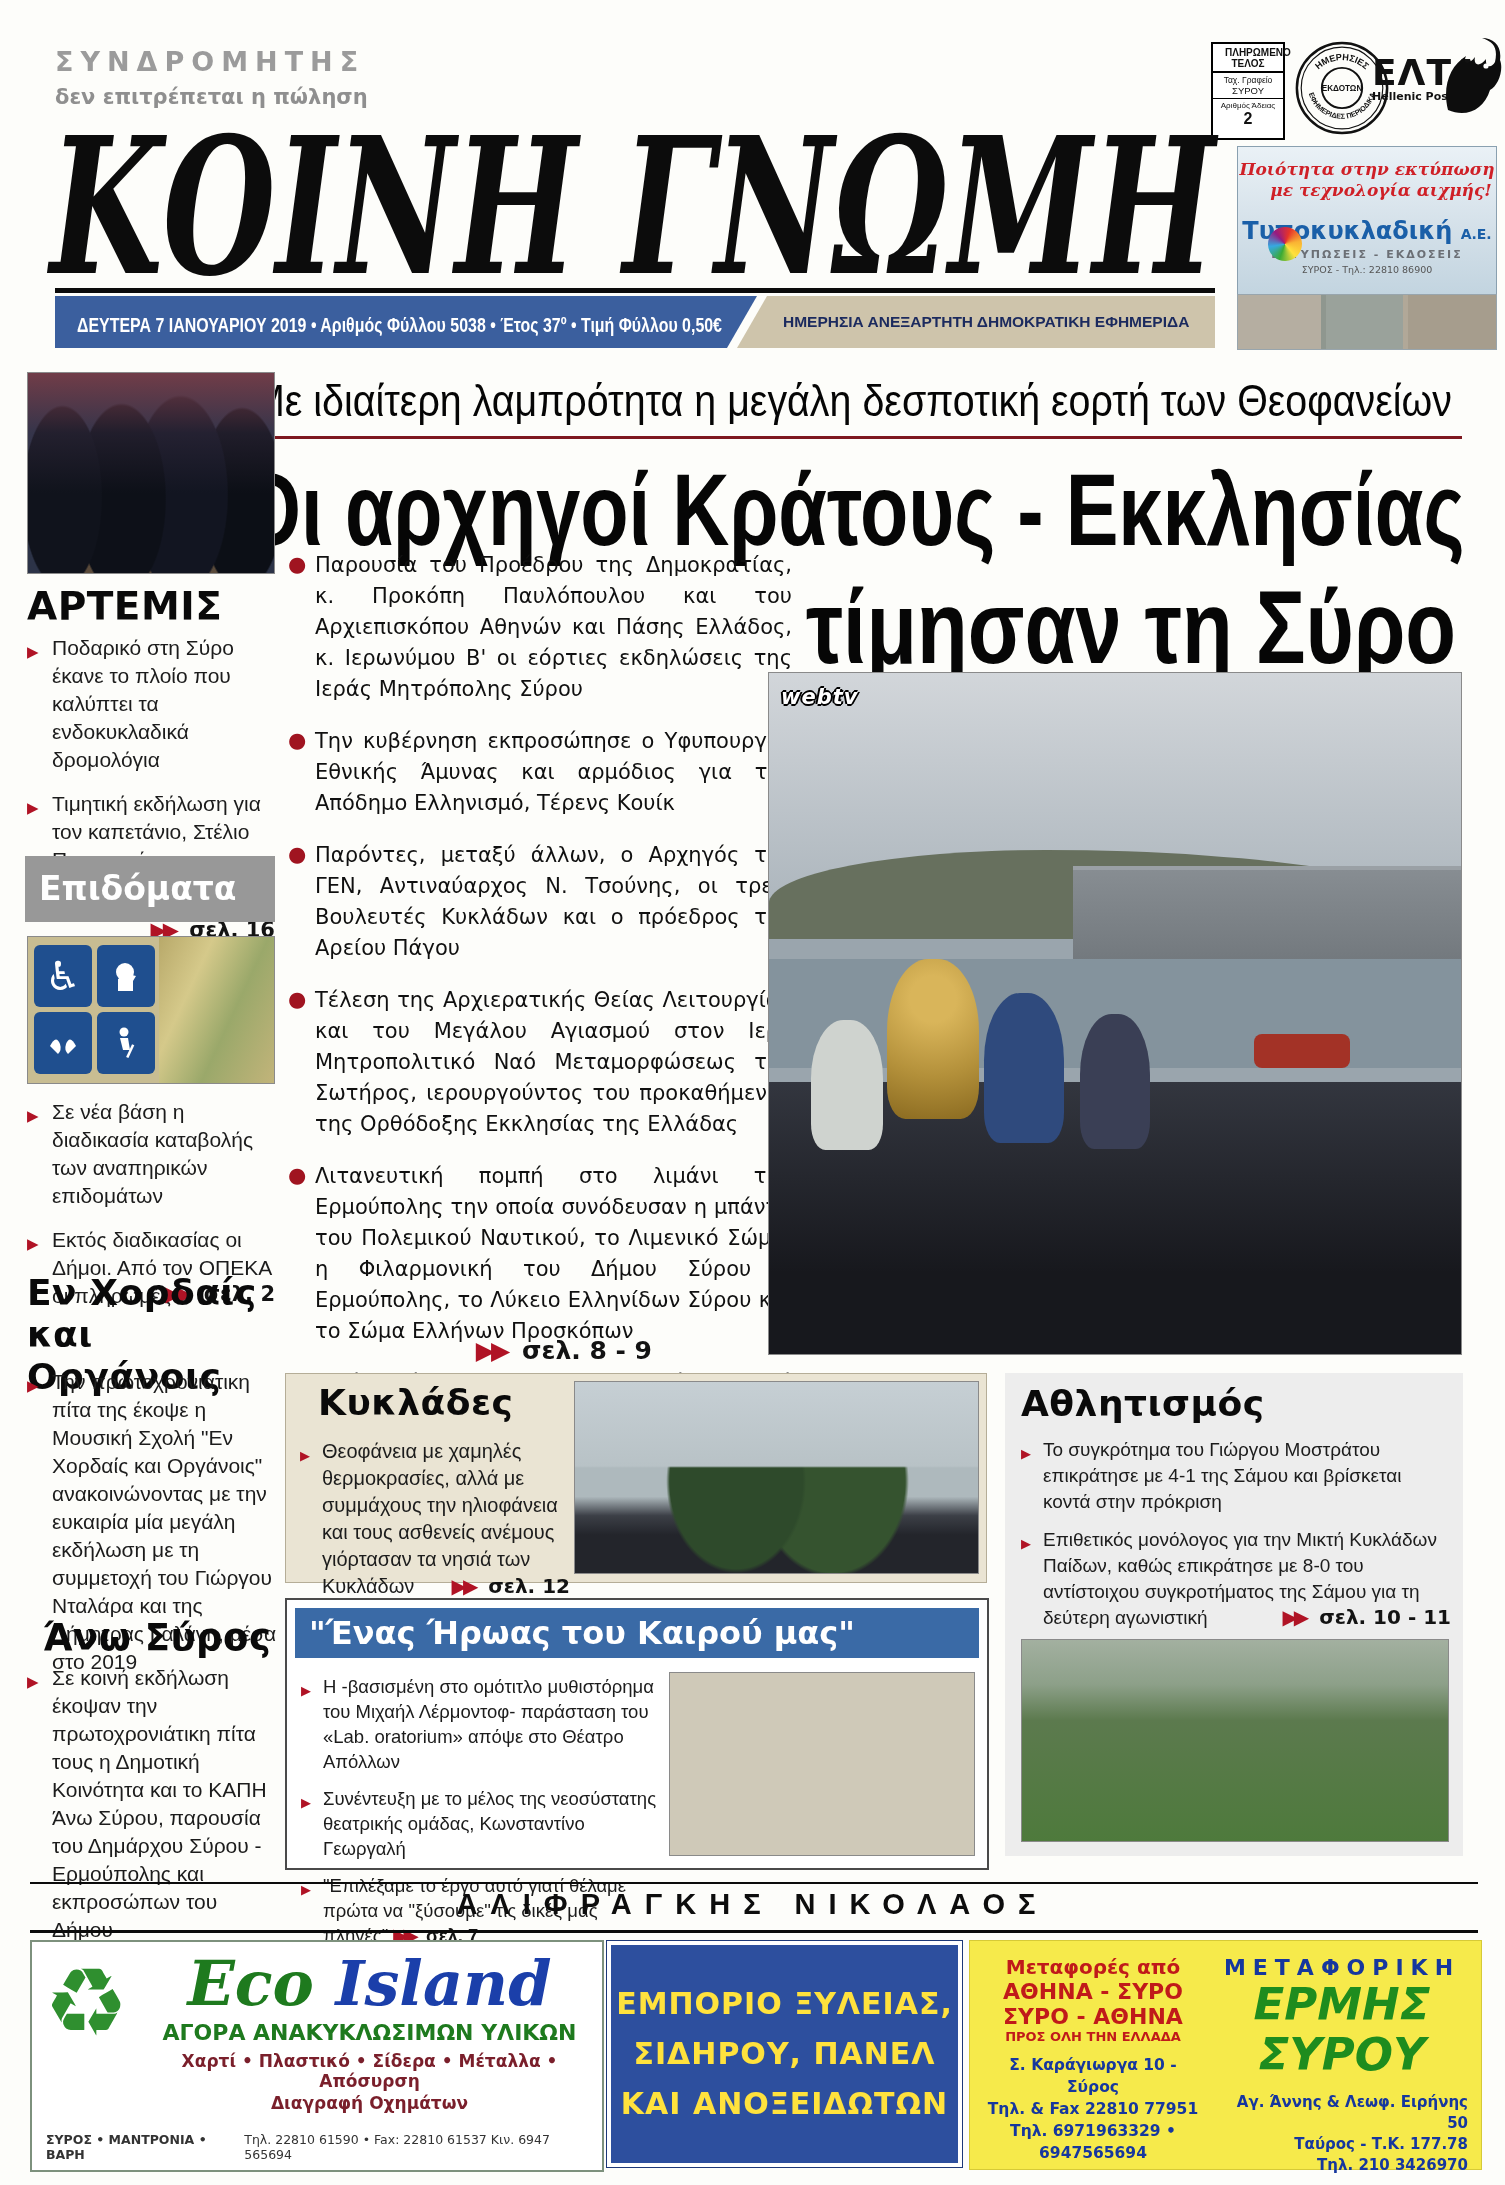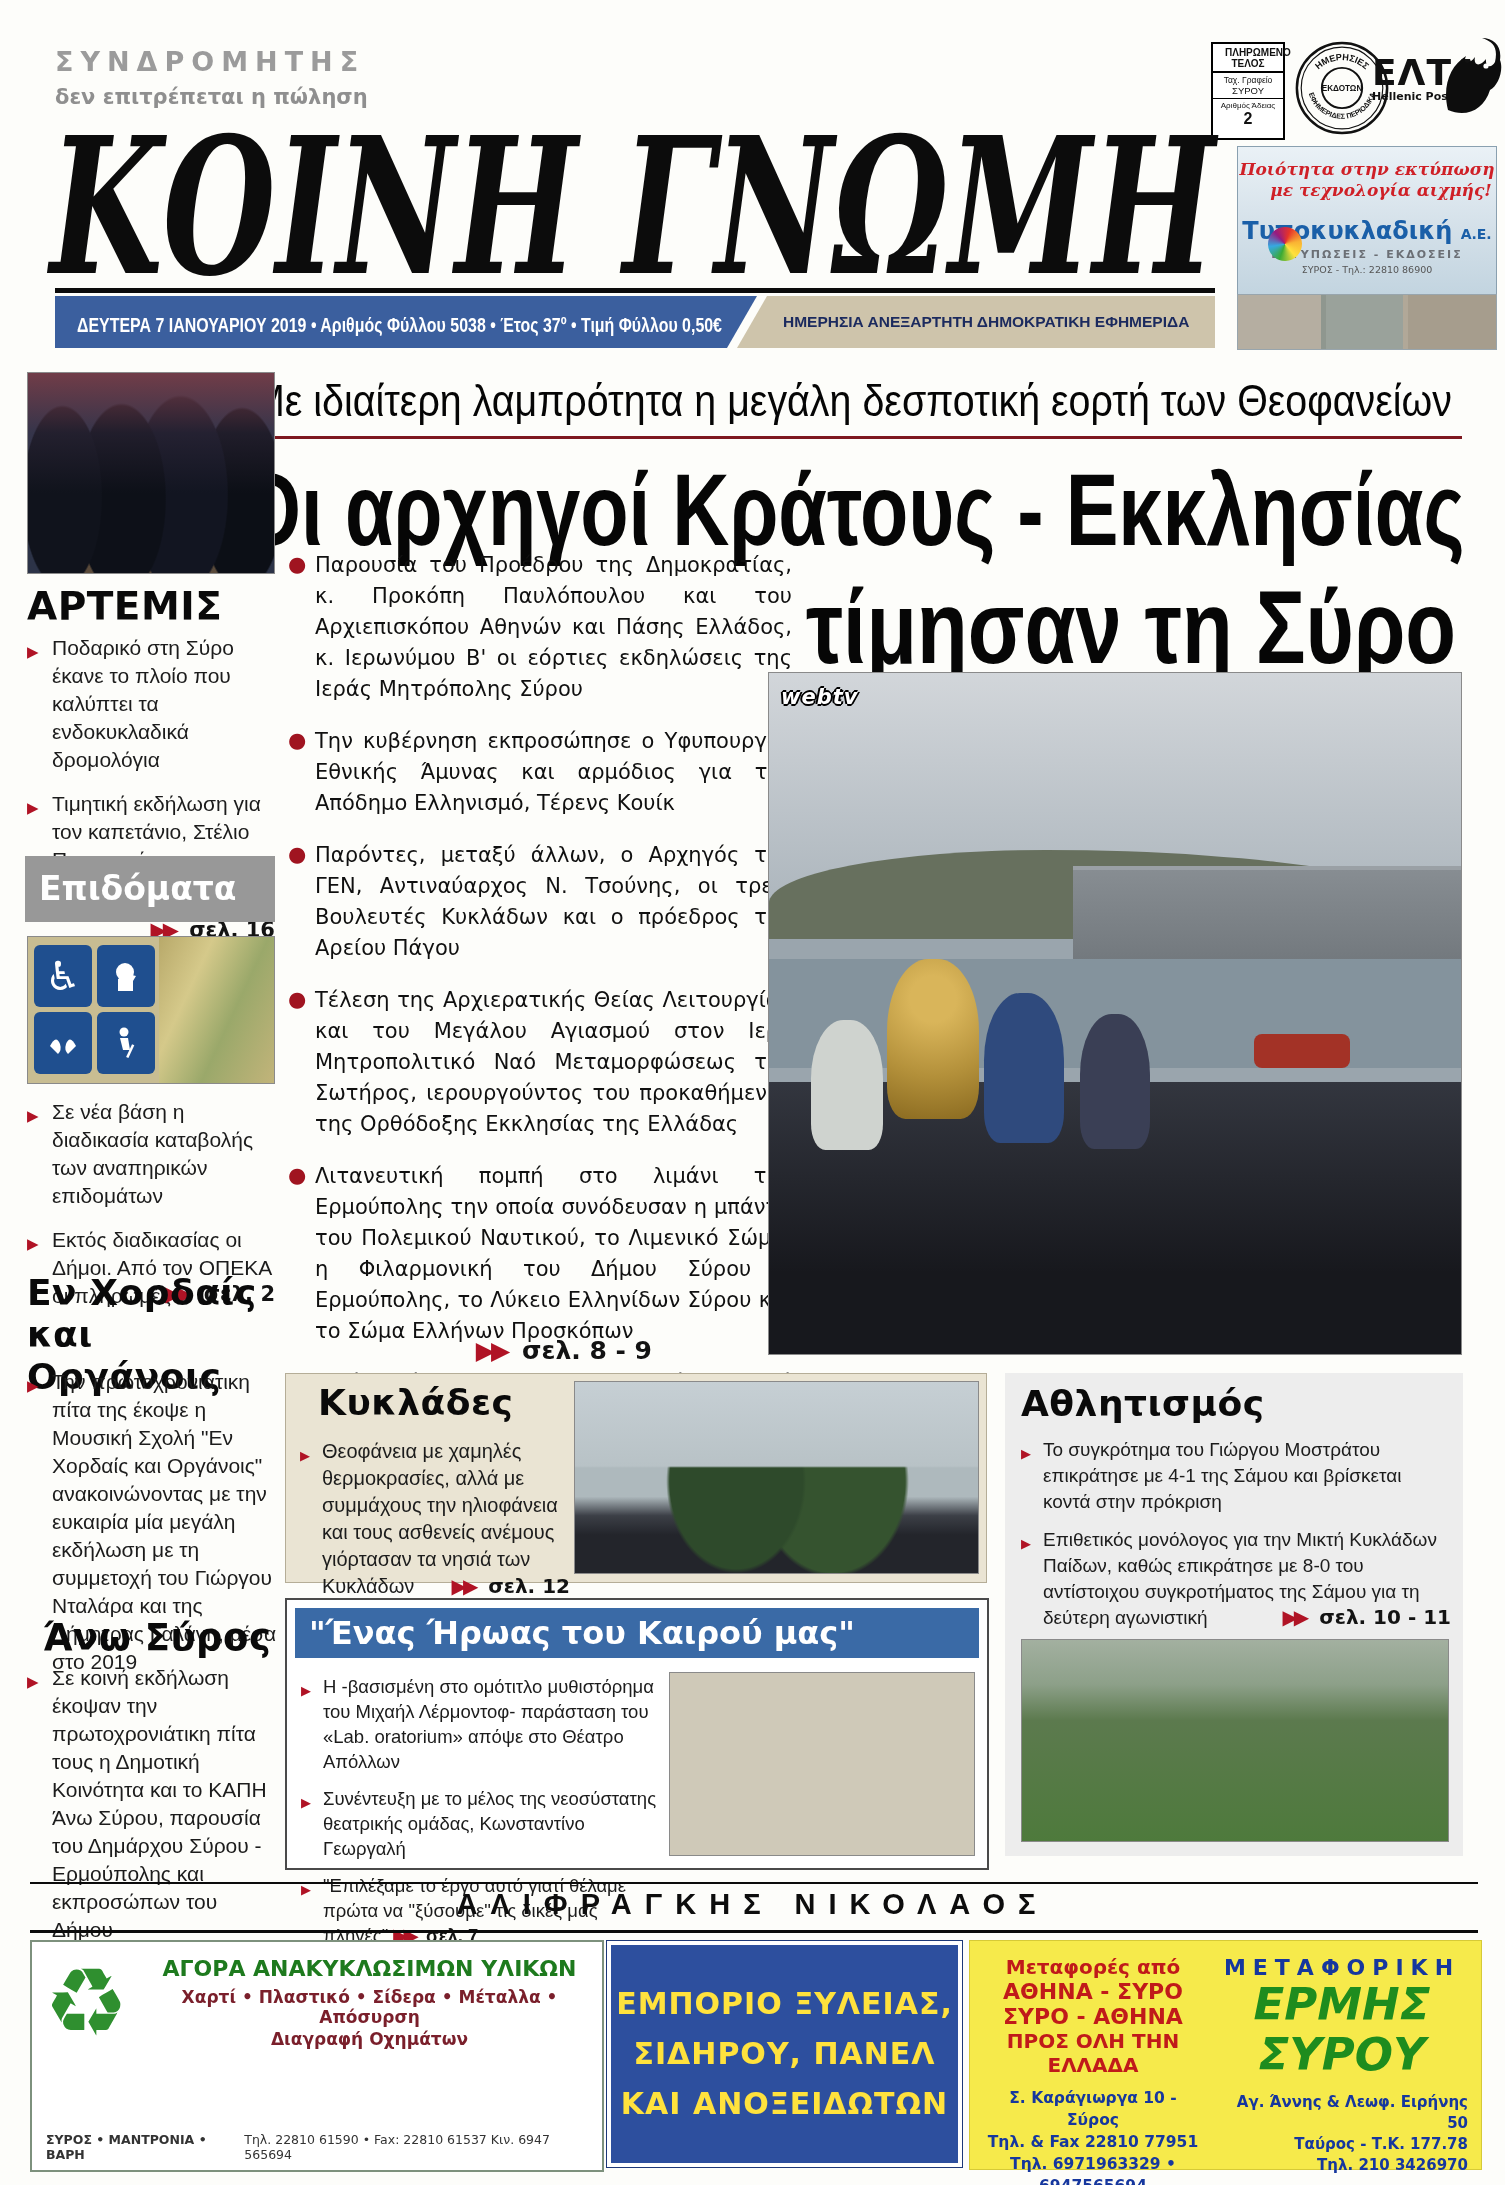--- a/index.html
+++ b/index.html
@@ -388,20 +388,24 @@
         radial-gradient(ellipse 20px 30px at 92% 40%,#b5452f 96%,transparent);"></div>
   </div>
 
   <div class="abs rule" style="left:30px;top:1882px;width:1448px;height:2px;"></div>
   <div class="abs banner" style="left:0;top:1888px;width:1505px;">ΑΛΙΦΡΑΓΚΗΣ ΝΙΚΟΛΑΟΣ</div>
   <div class="abs rule" style="left:30px;top:1930px;width:1448px;height:3px;"></div>
 
   <div class="abs ecobox" style="left:30px;top:1940px;width:570px;height:228px;">
     <span class="abs" style="left:12px;top:14px;font-size:94px;color:#2f8f2f;line-height:94px;">♻</span>
     <div style="text-align:center;padding-left:105px;padding-top:10px;">
+      <div class="eco-name">
+        <span class="g">Eco</span>
+        <span class="b">Island</span>
+      </div>
       <div class="eco-l1">ΑΓΟΡΑ ΑΝΑΚΥΚΛΩΣΙΜΩΝ ΥΛΙΚΩΝ</div>
       <div class="eco-l2">Χαρτί • Πλαστικό • Σίδερα • Μέταλλα • Απόσυρση</div>
       <div class="eco-l2" style="margin-top:2px;">Διαγραφή Οχημάτων</div>
     </div>
     <div class="eco-bottom">
       <span style="font-weight:bold;">ΣΥΡΟΣ • ΜΑΝΤΡΟΝΙΑ • ΒΑΡΗ</span>
       <span>Τηλ. 22810 61590 • Fax: 22810 61537 Κιν. 6947 565694</span>
     </div>
   </div>
 
@@ -409,21 +413,21 @@
     <div>ΕΜΠΟΡΙΟ ΞΥΛΕΙΑΣ,</div>
     <div>ΣΙΔΗΡΟΥ, ΠΑΝΕΛ</div>
     <div>ΚΑΙ ΑΝΟΞΕΙΔΩΤΩΝ</div>
   </div>
 
   <div class="abs transbox" style="left:969px;top:1940px;width:511px;height:228px;">
     <div class="abs" style="left:12px;top:14px;width:222px;">
       <div class="tr-red" style="font-size:20px;">Μεταφορές από</div>
       <div class="tr-red" style="font-size:22px;">ΑΘΗΝΑ - ΣΥΡΟ</div>
       <div class="tr-red" style="font-size:22px;">ΣΥΡΟ - ΑΘΗΝΑ</div>
-      <div class="tr-red" style="font-size:20px;">ΠΡΟΣ ΟΛΗ ΤΗΝ ΕΛΛΑΔΑ</div>
+      <div class="tr-red" style="font-size:13px;">ΠΡΟΣ ΟΛΗ ΤΗΝ ΕΛΛΑΔΑ</div>
       <div class="tr-blue" style="font-size:15.5px;line-height:22px;margin-top:10px;text-align:center;">
         <div>Σ. Καράγιωργα 10 - Σύρος</div>
         <div>Τηλ. &amp; Fax 22810 77951</div>
         <div>Τηλ. 6971963329 • 6947565694</div>
       </div>
     </div>
     <div class="abs" style="left:246px;top:14px;width:252px;">
       <div class="hermis-label">ΜΕΤΑΦΟΡΙΚΗ</div>
       <div class="hermis">ΕΡΜΗΣ ΣΥΡΟΥ</div>
       <div class="tr-blue" style="font-size:15px;line-height:21px;margin-top:12px;text-align:right;">

